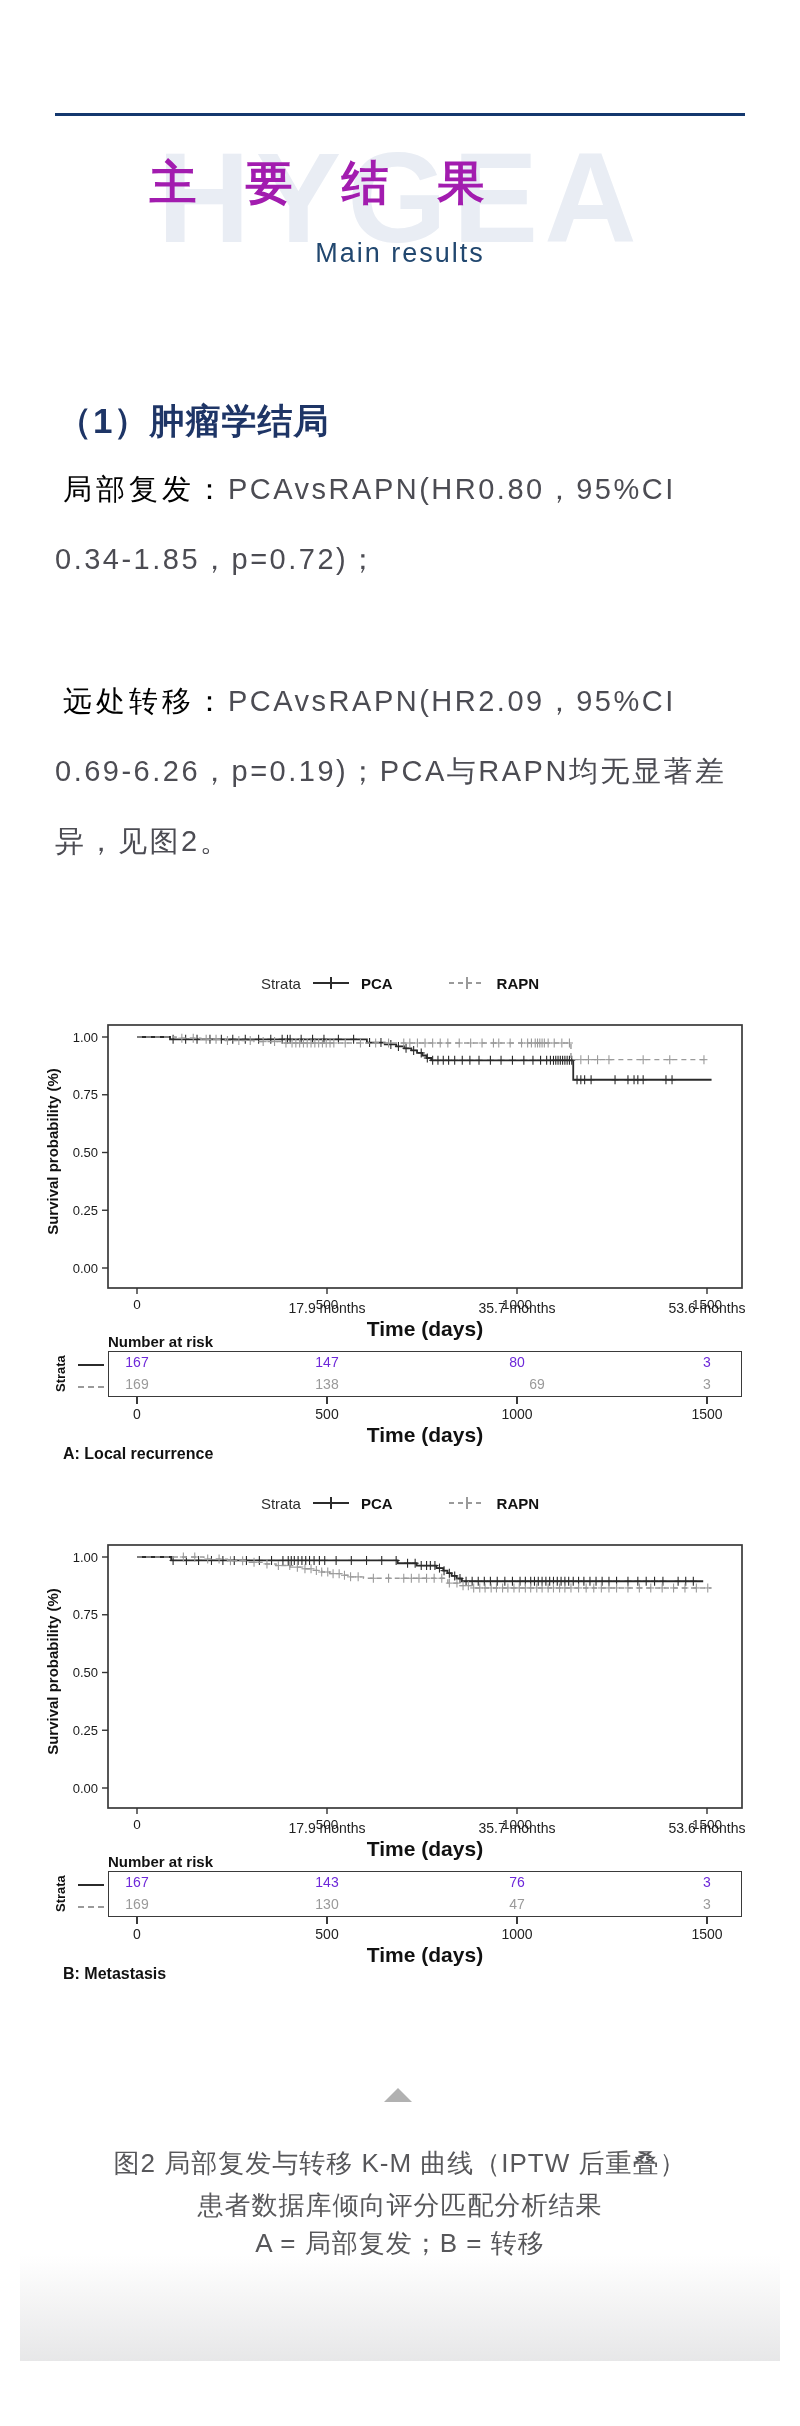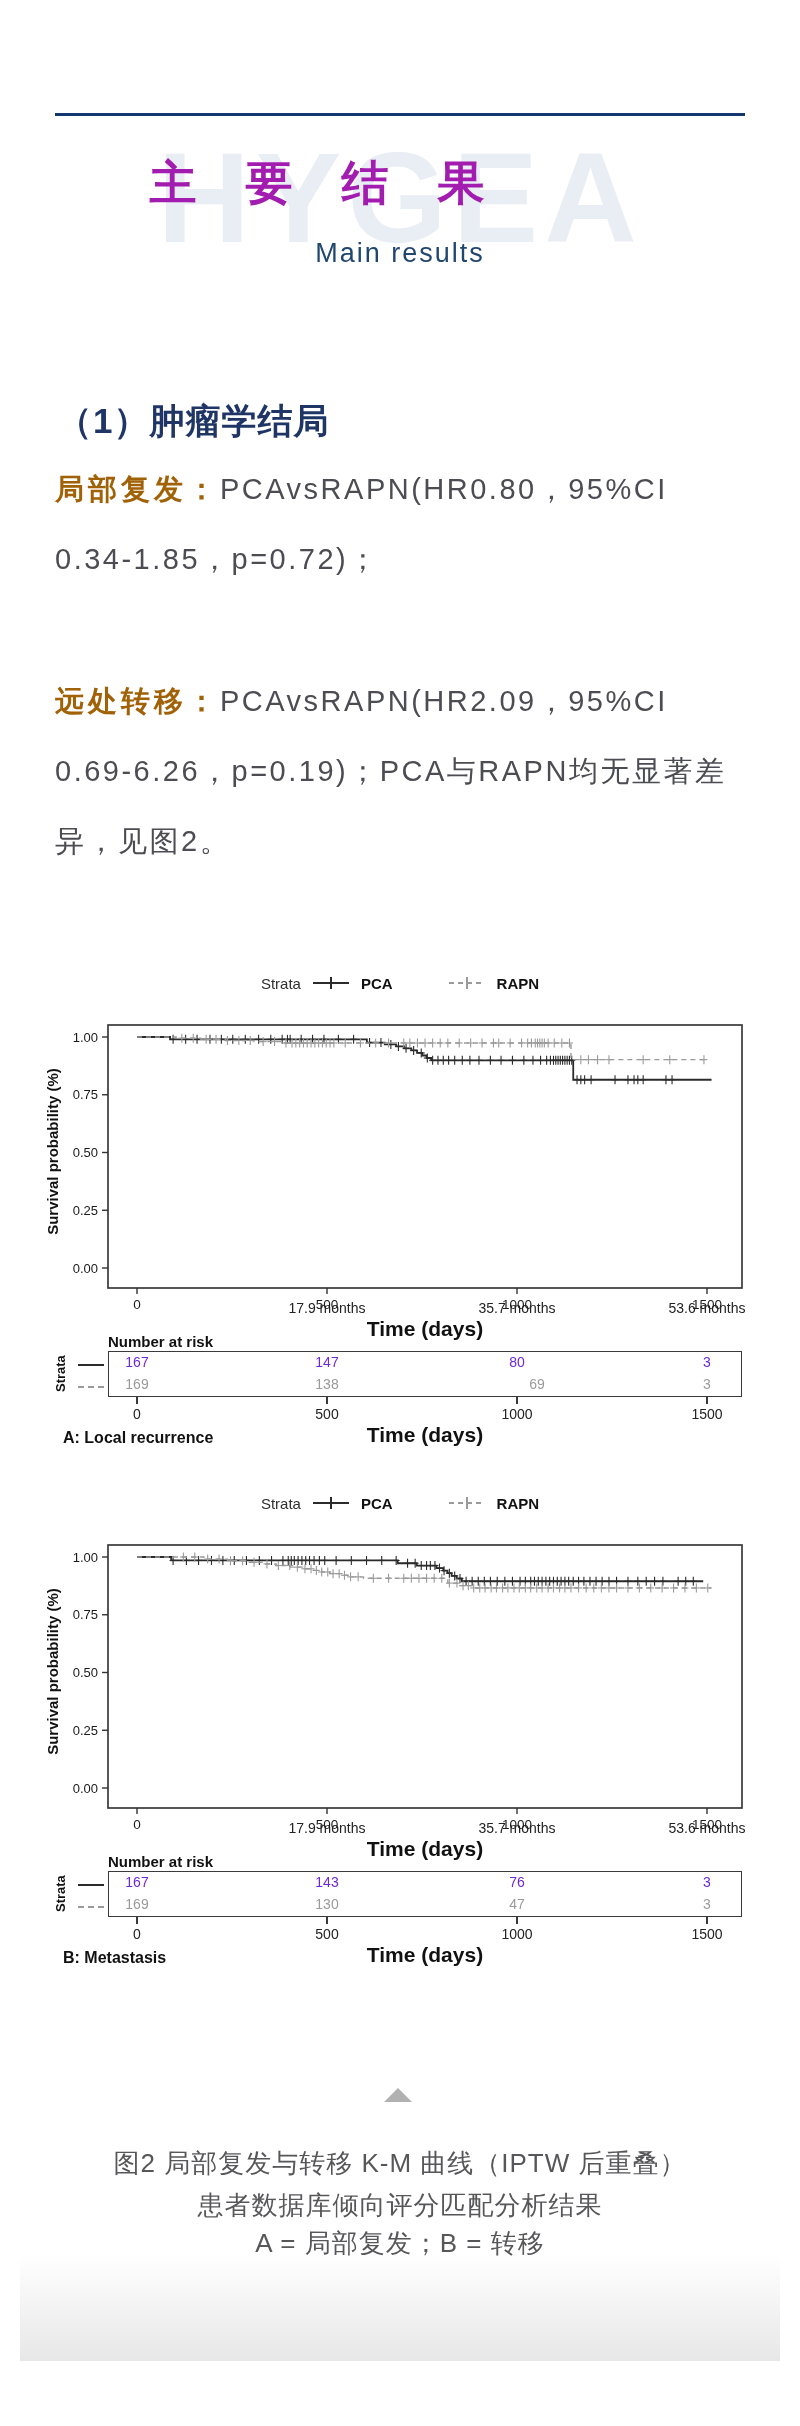--- a/index.html
+++ b/index.html
@@ -11,21 +11,21 @@
   .watermark{left:0;top:122px;width:800px;height:150px;display:flex;align-items:center;justify-content:center;
     font-family:Liberation Sans, sans-serif;font-weight:700;font-size:128px;
     color:#e9edf4;letter-spacing:6px;user-select:none;}
   .cn-title{left:0;top:152px;width:652px;text-align:center;font-size:47px;font-weight:800;
     color:#a21caf;letter-spacing:18px;}
   .en-title{left:0;top:238px;width:800px;text-align:center;font-size:27px;font-weight:400;
     color:#21476f;letter-spacing:2px;}
   
   .section-heading{left:57px;top:398px;font-size:35px;font-weight:800;color:#1e3566;letter-spacing:1px;}
   .pline{left:55px;width:700px;font-size:29px;color:#4c4c53;letter-spacing:2.5px;white-space:nowrap;}
-  .pline .plabel{font-weight:700;color:#a16207;letter-spacing:4px;}
+  .pline .plabel{font-weight:400;color:#000000;letter-spacing:4px;margin-left:8px;}
   
   .chart{left:0;width:800px;height:505px;}
   .legend{position:absolute;left:0;top:6px;width:800px;height:24px;display:flex;align-items:center;
     justify-content:center;gap:10px;font-size:15px;color:#2f2f2f;}
   .legend .series-name{font-weight:800;color:#111;}
   .legend .gap{width:34px;}
   .km-svg{position:absolute;left:0;top:48px;width:800px;height:300px;}
   .months-row{position:absolute;top:335px;left:0;width:800px;height:18px;font-size:14px;color:#222;}
   .months-row span{position:absolute;width:180px;text-align:center;}
   .time-label{position:absolute;left:125px;width:600px;text-align:center;font-size:21px;font-weight:800;color:#111;}
@@ -37,21 +37,21 @@
   .rr1{top:389px;color:#6d28d9;} .rr2{top:411px;color:#9a9a9a;}
   .strata-label{position:absolute;left:52px;top:386px;height:46px;width:16px;display:flex;align-items:center;justify-content:center;
     font-size:13px;font-weight:800;color:#111;transform:rotate(180deg);writing-mode:vertical-rl;}
   .samp{position:absolute;left:78px;width:26px;height:0;}
   .samp-solid{top:399px;border-top:2.2px solid #2b2b2b;}
   .samp-dash{top:421px;border-top:2.2px dashed #9a9a9a;}
   .risk-ticks{position:absolute;top:432px;left:0;width:800px;height:8px;}
   .risk-ticks i{position:absolute;top:0;width:1.5px;height:7px;background:#3a3a3a;}
   .risk-xlab{position:absolute;top:441px;left:0;width:800px;height:16px;font-size:14px;color:#222;}
   .risk-xlab span{position:absolute;width:80px;text-align:center;}
-  .panel-label{position:absolute;left:63px;top:464px;font-size:16px;font-weight:800;color:#111;}
+  .panel-label{position:absolute;left:63px;top:480px;font-size:16px;font-weight:800;color:#111;}
   
   .caption{left:0;width:800px;text-align:center;font-size:26px;font-weight:500;color:#57575a;letter-spacing:1px;}
   .cap1{top:2146px;} .cap2{top:2188px;} .cap3{top:2226px;}
   .triangle{left:384px;top:2088px;width:0;height:0;border-left:14px solid transparent;
     border-right:14px solid transparent;border-bottom:14px solid #b1b1b1;}
   .fade-band{left:20px;top:2255px;width:760px;height:106px;
     background:linear-gradient(to bottom,rgba(255,255,255,0),#e7e7e8);}
   svg text{font-family:"Liberation Sans","DejaVu Sans",sans-serif;}
 </style>
 </head>

